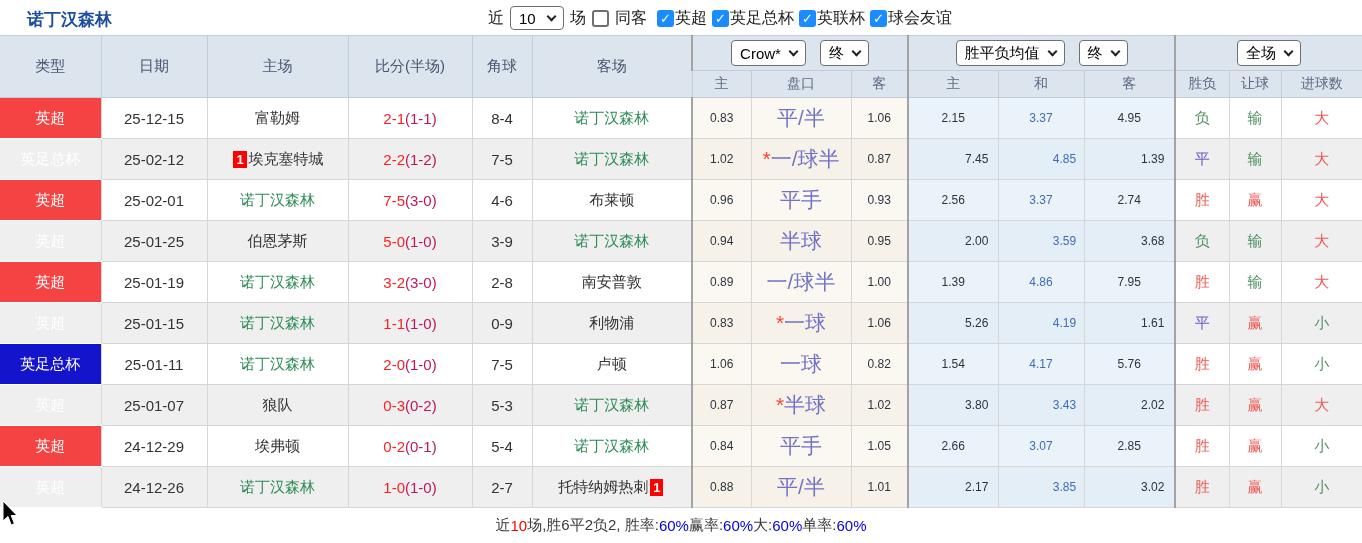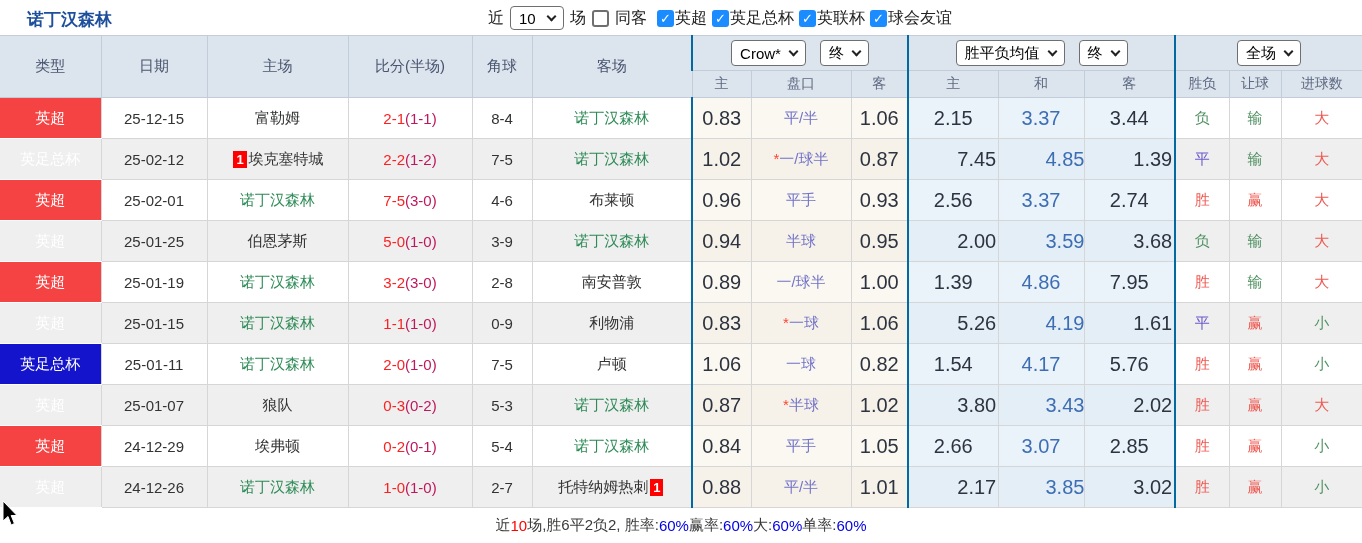--- a/index.html
+++ b/index.html
@@ -30,34 +30,34 @@
 
   
   table.grid { border-collapse:collapse; table-layout:fixed; width:1362px;border-radius:18px; }
   th { background:var(--head-bg,#dce4ee); color:#49556f; font-weight:400; border:1px solid #c3cdda; }
   .h1 th { height:35px; }
   .mainth { font-size:15px; }
   .h2 th { height:27px; font-size:14px; color:#5d6980; }
   th:first-child, td:first-child { border-left:none; }
   th:last-child, td:last-child { border-right:none; }
   .selwrap { display:flex; align-items:center; justify-content:center; gap:14px; }
-  .gl { border-left:2px solid #0369a1; }
+  .gl { border-left:2px solid #a3a3a3; }
 
   td { border:1px solid #d6d6d6; height:41px; text-align:center; font-size:15px; color:#333; padding:0; overflow:hidden; white-space:nowrap; }
   tr.alt td { background:var(--stripe,#efefef); }
   td.type { color:#fff; border-top:1px solid #fff; border-bottom:1px solid #fff; }
   td.type-red  { background:var(--red-type,#f54343); }
   td.type-blue { background:var(--blue-type,#1414cc); }
   .target { color:var(--target-green,#2e8b57); }
   td.score .sc { color:var(--score-red,#ff1f1f); }
   td.score .half { color:#be185d; }
-  td.num { font-size:20px; color:#2e3340; }
+  td.num { font-size:12px; color:#2e3340; }
   td.crow { background:var(--crow-bg,#fbf8f1); }
   tr.alt td.crow { background:#f6f2e9;margin-top:11px; }
-  td.pk { color:var(--pk-blue,#7272c8); font-size:15px; }
+  td.pk { color:var(--pk-blue,#7272c8); font-size:21px; }
   .star { color:#f43; }
   td.avg { background:var(--avg-bg,#eaf3fa); }
   tr.alt td.avg { background:#e4eef6;padding-left:47px; }
   td.avg.draw { color:var(--draw-blue,#3d6eb4); }
   .c-red { color:var(--res-red,#ee5a52); }
   .c-green { color:var(--res-green,#4d8f5f); }
   .c-vio { color:var(--res-vio,#6a5acd); }
   .badge { background:#f00; color:#fff; font-weight:700; font-size:13px; padding:0 3px; line-height:17px; display:inline-block; margin:0 2px; }
   .badge:empty, .star:empty { display:none; }
 
@@ -173,21 +173,21 @@
         <td class="date">25-12-15</td>
         <td class="team"><span>富勒姆</span></td>
         <td class="score"><span class="sc">2-1</span><span class="half">(1-1)</span></td>
         <td class="corner">8-4</td>
         <td class="team"><span class="target">诺丁汉森林</span></td>
         <td class="crow num gl">0.83</td>
         <td class="crow pk"><span>平/半</span></td>
         <td class="crow num">1.06</td>
         <td class="avg num gl">2.15</td>
         <td class="avg num draw">3.37</td>
-        <td class="avg num">3.44</td>
+        <td class="avg num">4.95</td>
         <td class="res gl c-green">负</td>
         <td class="res c-green">输</td>
         <td class="res c-red">大</td>
       </tr>
       <tr class="alt">
         <td class="type type-blue">英足总杯</td>
         <td class="date">25-02-12</td>
         <td class="team"><span class="badge">1</span><span>埃克塞特城</span></td>
         <td class="score"><span class="sc">2-2</span><span class="half">(1-2)</span></td>
         <td class="corner">7-5</td>

